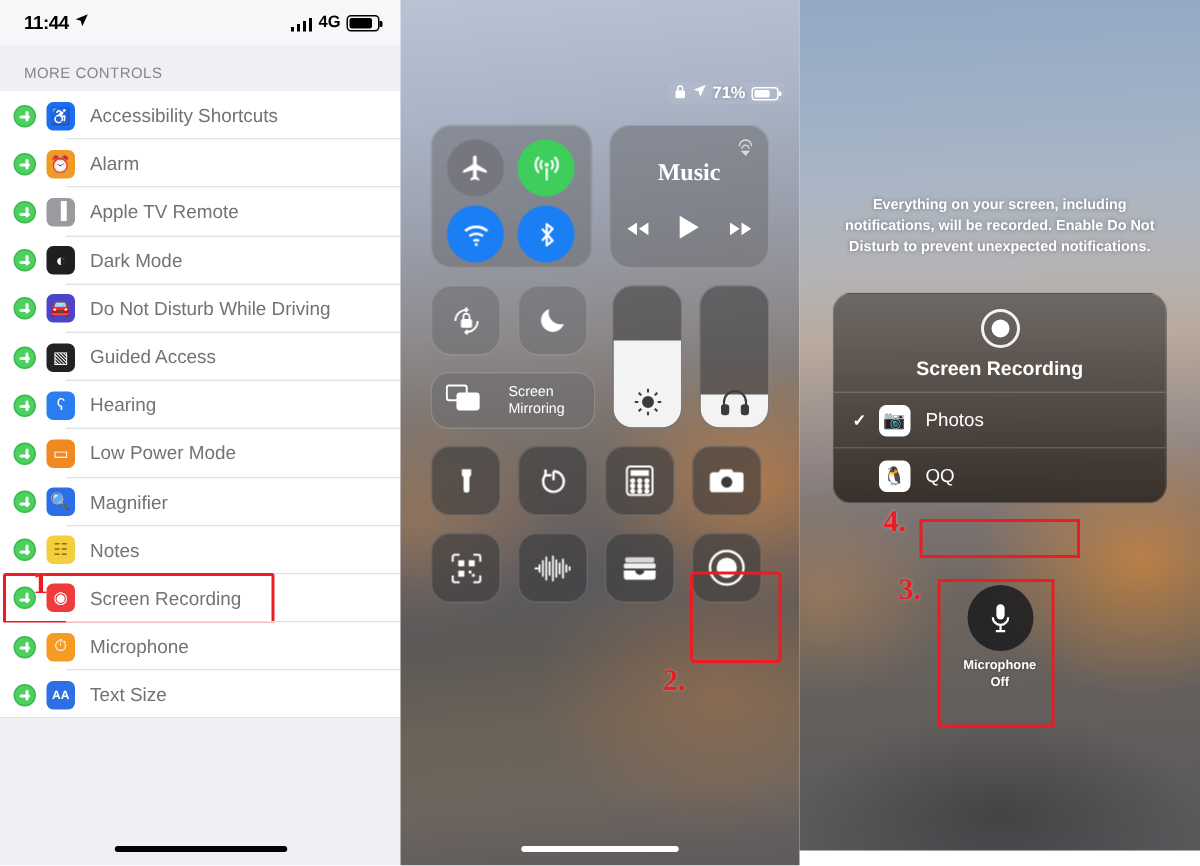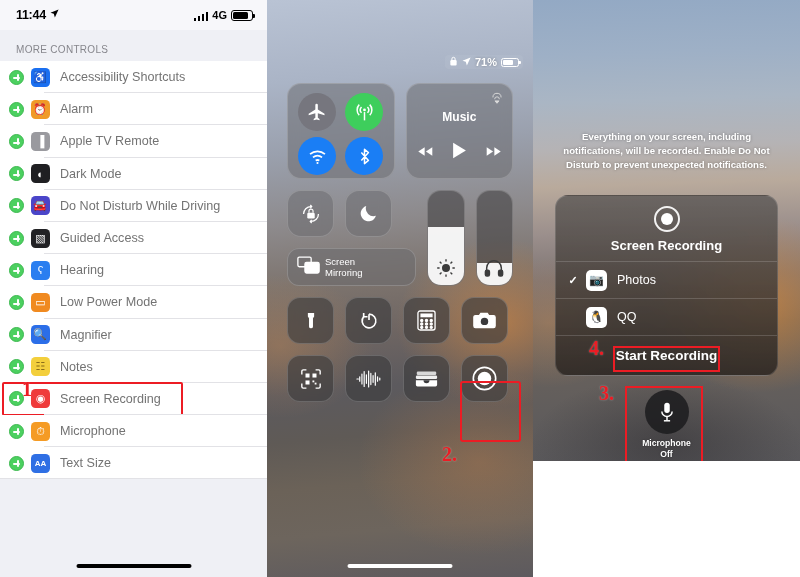--- a/index.html
+++ b/index.html
@@ -165,29 +165,29 @@
   .conn-group .inner { display: grid; grid-template-columns: 1fr 1fr; gap: 6px; width: 100%; height: 100%; }
   .circ {
     border-radius: 50%; display: flex; align-items: center; justify-content: center;
     color: #fff; cursor: pointer; width: 38px; height: 38px; justify-self: center;
     align-self: center;
   }
   .c-gray { background: #76767e; }
   .c-green { background: #3ece5c; }
   .c-blue { background: #1a7ef5; }
   .media-tile { width: 110px; height: 96px; flex-direction: column; }
-  .media-title { font-size: 12px; font-weight: bold; margin-top: 10px; }
+  .media-title { font-size: 16px; font-weight: bold; margin-top: 10px; font-family: Liberation Serif, serif; }
   .media-ctrls {
     display: flex; align-items: center; gap: 18px;
     margin-top: 18px;
   }
   .sq { width: 47px; height: 47px; }
   .mirror-tile {
-    width: 129px; height: 38px; border-radius: 12px;
-    justify-content: flex-start; padding-left: 9px; gap: 5px;
+    width: 110px; height: 38px; border-radius: 12px;
+    justify-content: flex-start; padding-left: 9px; gap: 19px;
   }
   .mirror-lbl { font-size: 9.5px; line-height: 11.5px; text-align: left; }
   .slider {
     width: 47px; height: 96px; border-radius: 14px;
     background: rgba(70,68,70,.62);
     border: 0.6px solid rgba(255,255,255,.18);
     position: relative; overflow: hidden; cursor: pointer;
   }
   .slider .fill {
     position: absolute; bottom: 0; left: 0; right: 0;
@@ -202,21 +202,21 @@
     position: absolute; border: 2.5px solid #ec1c24;
     border-radius: 3px; pointer-events: none;
   }
   .home-bar-light {
     position: absolute; bottom: 9px; left: 50%; transform: translateX(-50%);
     width: 105px; height: 4.5px; border-radius: 3px; background: #fff;
   }
 
   
   .panel3 {
-    position: relative; width: 267px; height: 461px; flex: 0 0 267px;
+    position: relative; width: 267px; height: 567px; flex: 0 0 267px;
     overflow: hidden;
     background:
       linear-gradient(178deg,
         #93a9c4 0%, #9eb0c6 12%,
         #aab6c4 22%, #b5b3b5 32%,
         #b9aa9c 40%, #9b8f8c 50%,
         #7d7472 60%, #6c655f 70%,
         #66605c 80%, #5f5c5c 90%, #58575a 100%);
   }
   .panel3::before {
@@ -621,23 +621,20 @@
             <span class="check">✓</span>
             <span class="sheet-ic" style="background: rgb(255, 255, 255); font-size: 12px;">📷</span>
             <span class="sheet-lbl">Photos</span>
           </div>
           <div class="sheet-row">
             <span class="check"></span>
             <span class="sheet-ic" style="background: rgb(255, 255, 255); font-size: 12px;">🐧</span>
             <span class="sheet-lbl">QQ</span>
           </div>
         </div>
-      <div class="sheet-action">
-        <span class="txt">Start Recording</span>
-      </div>
     </div>
 
     <div class="mic-box">
       <div class="mic-circ">
         <svg width="20" height="22" viewBox="0 0 20 24" fill="none" stroke="#fff" stroke-width="1.6">
           <rect x="7" y="2" width="6" height="11" rx="3" fill="#fff" stroke="none"></rect>
           <path d="M4.4 11.4a5.6 5.6 0 0 0 11.2 0"></path>
             <path d="M10 17v4.4"></path>
             <path d="M6.6 21.6h6.8"></path>
         </svg>

